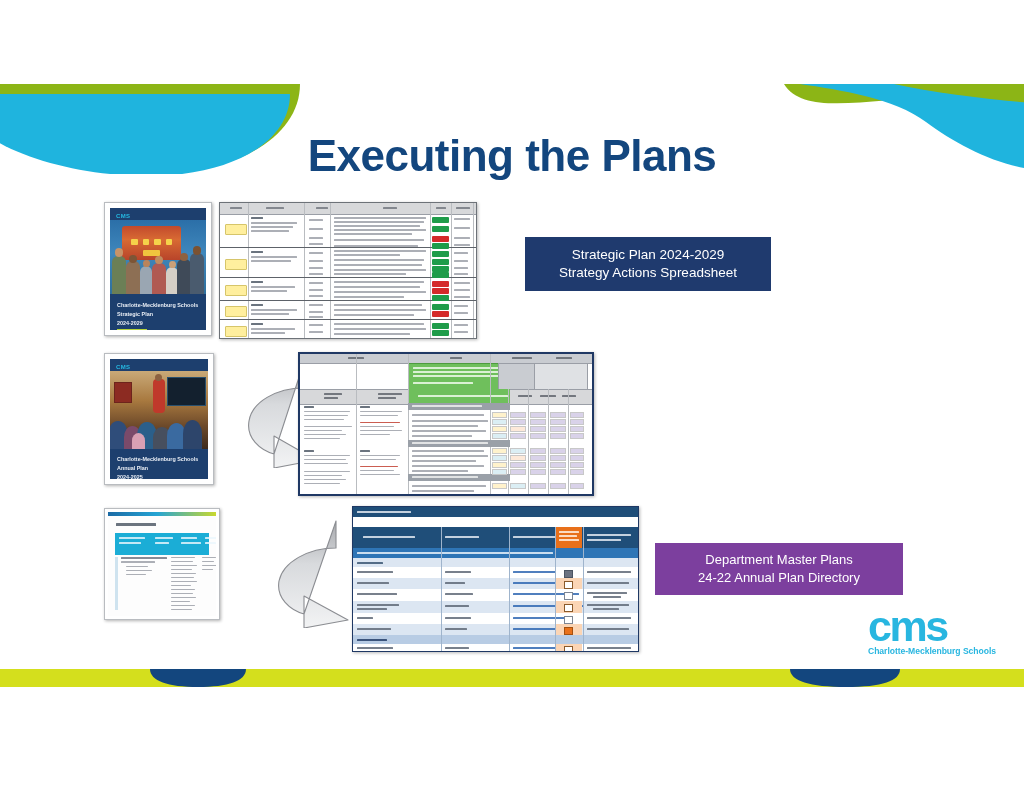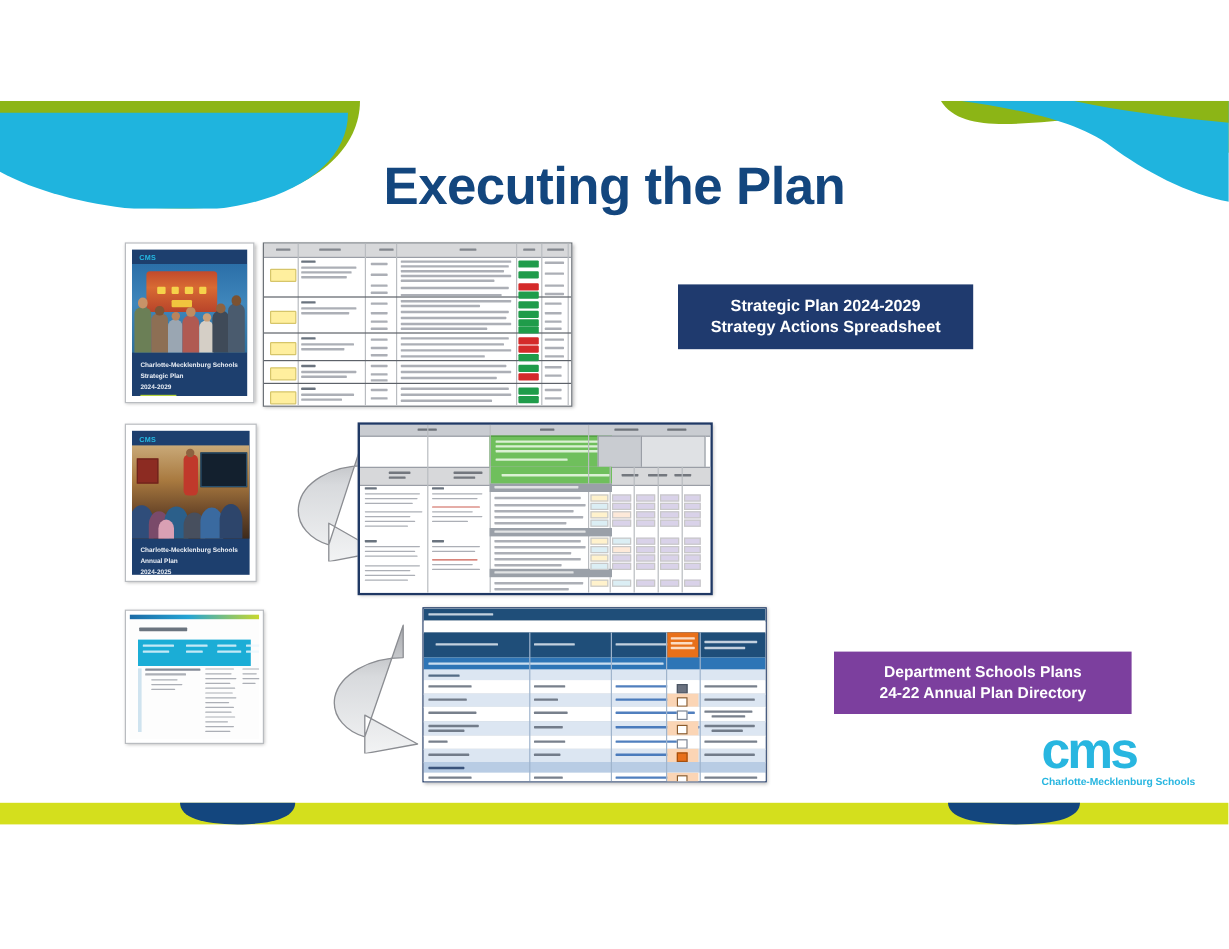--- a/index.html
+++ b/index.html
@@ -91,24 +91,23 @@
     box-sizing:border-box;overflow:hidden;
   }
   .blur-line{position:absolute;background:#9a9ea6;border-radius:.5px;opacity:.82;}
   .pill{position:absolute;border-radius:1px;}
   .cellbox{position:absolute;box-sizing:border-box;}
 
   
   .callout{
     position:absolute;
     display:flex;align-items:center;justify-content:center;
-    text-align:center;font-weight:bold;
+    text-align:center;font-weight:normal;
     line-height:1.35;
     box-sizing:border-box;
-    margin-left:40px;
   }
 
   
   .arrow{position:absolute;}
 
   
   .cms-logo{position:absolute;left:868px;top:608px;width:140px;height:54px;}
   .cms-word{
     font-size:43px;font-weight:bold;color:#28b6e0;
     letter-spacing:-2.5px;line-height:.86;
@@ -133,21 +132,21 @@
   </div>
 
   <div class="deco-top-right">
     <svg width="300" height="92" viewBox="0 0 300 92">
       <path d="M40,0 L300,0 L300,92 C300,92 300,20 210,14 C140,10 62,36 40,0 Z" fill="#8cb516"></path>
       <path d="M56,0 L300,0 L300,86 C262,86 214,62 182,38 C150,14 96,6 56,0 Z" fill="#1fb4de"></path>
       <path d="M150,0 L300,0 L300,20 C250,16 196,10 150,0 Z" fill="#8cb516"></path>
     </svg>
   </div>
 
-  <div class="title" style="color: rgb(19, 70, 126);">Executing the Plan</div>
+  <div class="title" style="color: rgb(19, 70, 126);">Executing the Plans</div>
 
   <div class="doc-cover" style="left:104px;top:202px;width:108px;height:134px;">
     <div class="cover-inner">
       <div class="cover-photo" style="top:12px;height:74px;">
         <div class="mural">
           <div class="mural-wall"></div>
           <div class="mural-win" style="left:22%;top:26%;width:7%;height:8%;"></div>
           <div class="mural-win" style="left:34%;top:26%;width:7%;height:8%;"></div>
           <div class="mural-win" style="left:46%;top:26%;width:7%;height:8%;"></div>
           <div class="mural-win" style="left:58%;top:26%;width:7%;height:8%;"></div>
@@ -642,21 +641,21 @@
     </div>
 
     <div style="position:absolute;left:88px;top:20px;bottom:0;width:1px;background:#9fb4cc;"></div>
     <div style="position:absolute;left:156px;top:20px;bottom:0;width:1px;background:#9fb4cc;"></div>
     <div style="position:absolute;left:202px;top:20px;bottom:0;width:1px;background:#9fb4cc;"></div>
     <div style="position:absolute;left:230px;top:20px;bottom:0;width:1px;background:#9fb4cc;"></div>
   </div>
 
   <div class="callout" style="left: 655px; top: 543px; width: 248px; height: 52px; font-size: 13px; background: rgb(124, 63, 158); color: rgb(255, 255, 255);">
     <div>
-      <div>Department Schools Plans</div>
+      <div>Department Master Plans</div>
       <div>24-22 Annual Plan Directory</div>
     </div>
   </div>
 
   <div class="cms-logo">
     <div class="cms-word" style="color: rgb(40, 182, 224);">cms</div>
     <div class="cms-sub" style="color: rgb(40, 182, 224);">Charlotte-Mecklenburg Schools</div>
   </div>
 
   <div class="deco-bottom">

